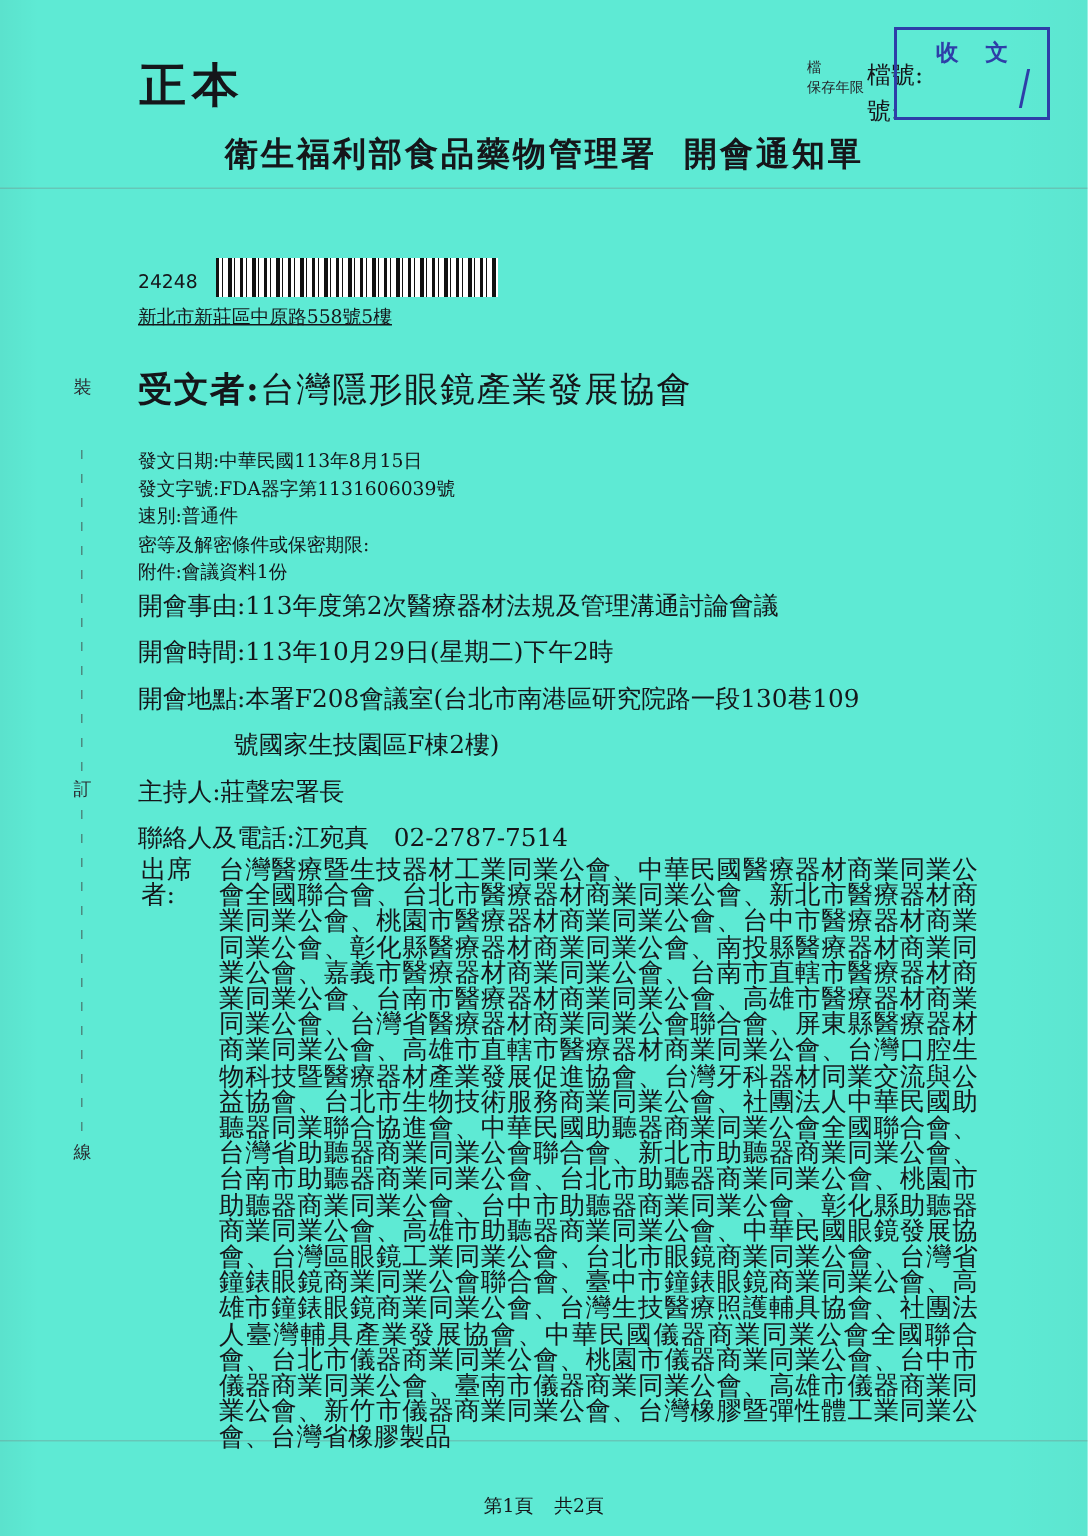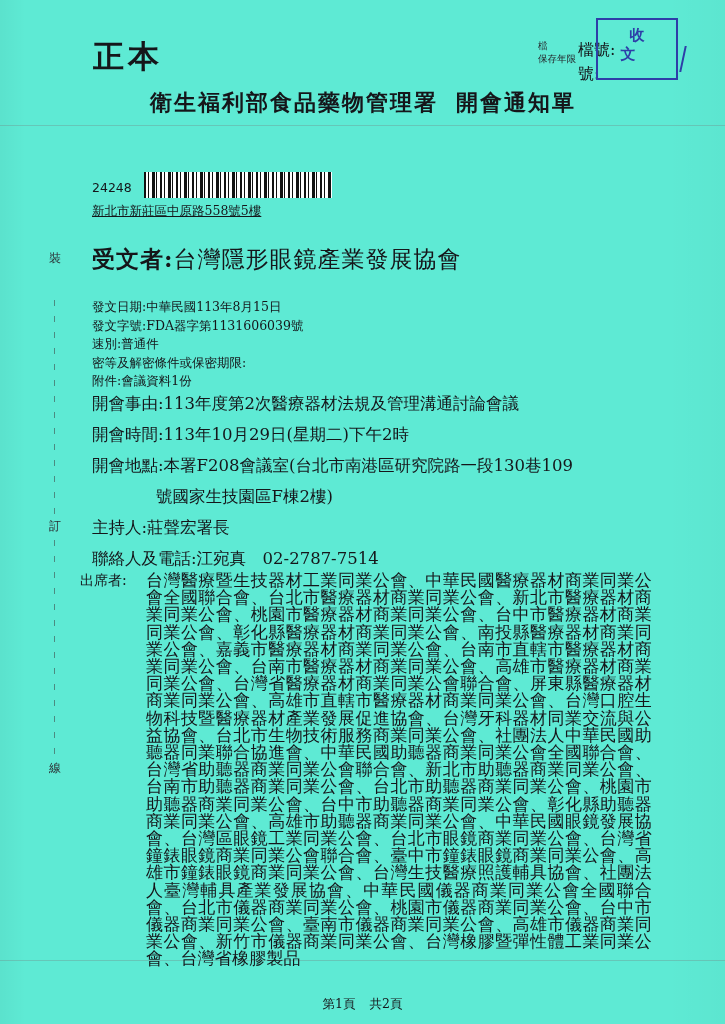--- a/index.html
+++ b/index.html
@@ -59,21 +59,21 @@
     left: 578px;
     top: 38px;
     font-size: 16px;
     line-height: 1.5;
   }
   .archive-labels .r { display: block; white-space: nowrap; }
   .receipt-stamp {
     position: absolute;
     left: 596px;
     top: 18px;
-    width: 82px;
+    width: 104px;
     height: 62px;
     border: 2px solid #2e3ea8;
     box-sizing: border-box;
   }
   .receipt-stamp .title {
     position: absolute;
     left: 0; right: 0;
     top: 6px;
     text-align: center;
     color: #2e3ea8;
@@ -162,23 +162,23 @@
     width: 560px;
     font-size: 16.5px;
     line-height: 31px;
   }
   .fields .row { white-space: nowrap; }
   .fields .indent { display: inline-block; padding-left: 64px; }
 
   
   .attend-label {
     position: absolute;
-    left: 80px;
+    left: 94px;
     top: 572px;
-    font-size: 14px;
+    font-size: 17px;
     line-height: 17.2px;
     width: 56px;
   }
   .attend-body {
     position: absolute;
     left: 146px;
     top: 572px;
     width: 506px;
     font-size: 17px;
     line-height: 17.2px;

